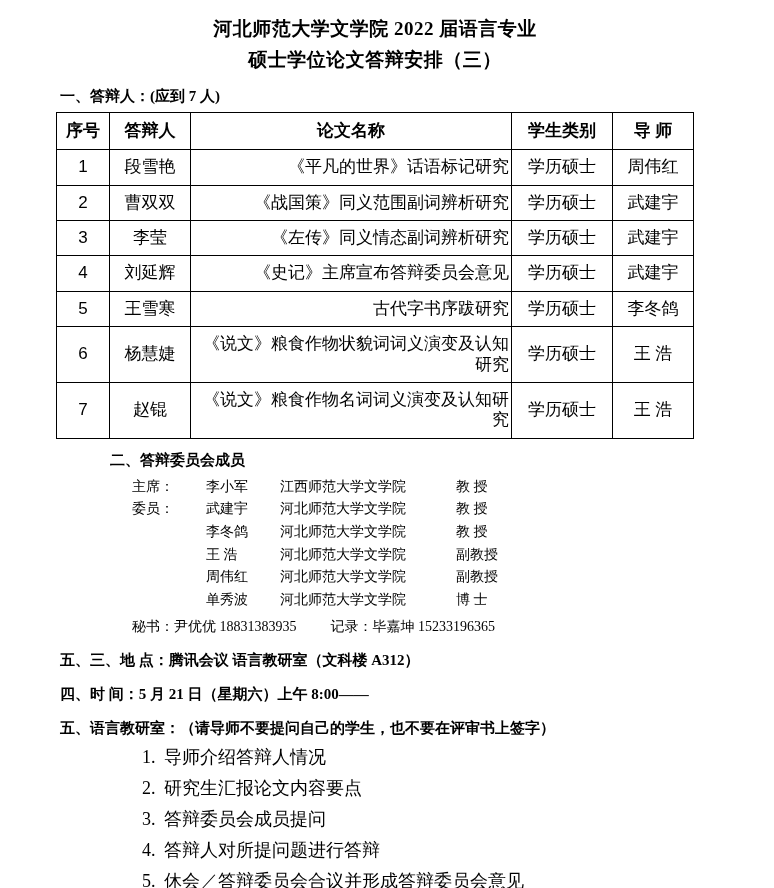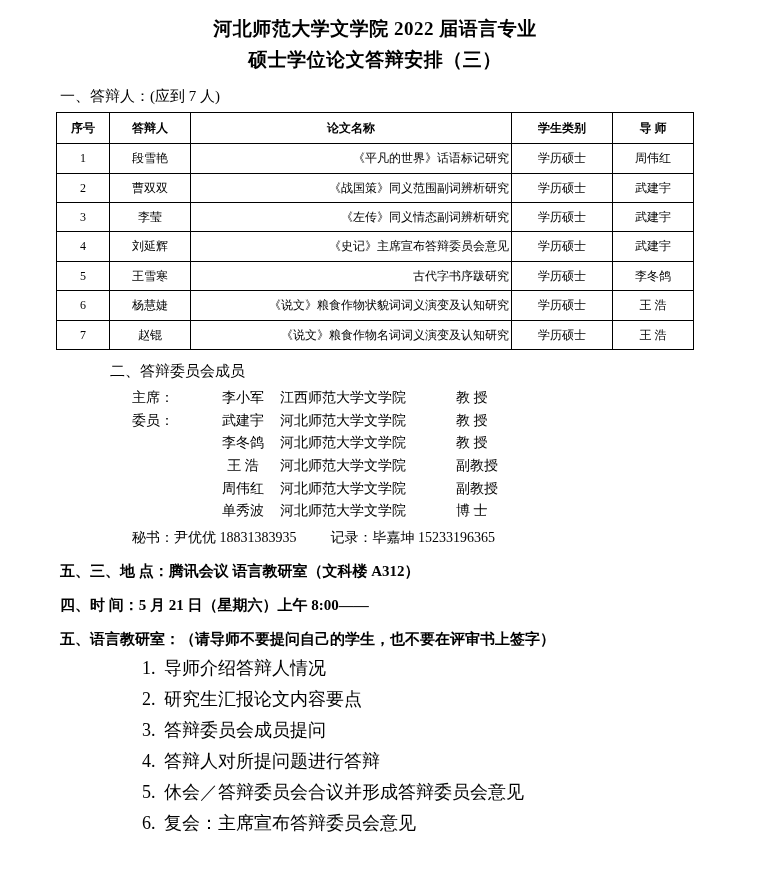--- a/index.html
+++ b/index.html
@@ -22,42 +22,42 @@
     text-align: center;
     font-weight: bold;
     font-size: 19px;
     letter-spacing: 0.5px;
     line-height: 1.55;
   }
   .title-line.second {
     margin-top: 2px;
   }
   .section-head {
-    font-weight: normal;
+    font-weight: bold;
     font-size: 15px;
     margin-top: 12px;
     margin-bottom: 6px;
     padding-left: 4px;
   }
   .section-head.indent {
     padding-left: 54px;
   }
   table.defense {
     border-collapse: collapse;
     width: 100%;
     margin: 0 auto;
     table-layout: fixed;
   }
   table.defense th, table.defense td {
     border: 1px solid #000000;
-    font-size: 12px;
+    font-size: 17px;
     text-align: center;
     padding: 7px 2px;
     line-height: 1.2;
-    font-family: Liberation Serif, serif;
+    font-family: Liberation Sans, sans-serif;
   }
   table.defense th {
     font-weight: bold;
     padding: 8px 2px;
   }
   table.defense td.title-cell {
     text-align: right;
     padding-left: 8px;
   }
   .col-no { width: 48px; }
@@ -75,21 +75,21 @@
     display: flex;
     white-space: nowrap;
   }
   .c-role {
     width: 74px;
     flex: none;
   }
   .c-person {
     width: 74px;
     flex: none;
-    text-align: center;
+    text-align: left;
     font-family: Liberation Serif, serif;
   }
   .c-org {
     width: 176px;
     flex: none;
   }
   .c-rank {
     flex: none;
   }
   .secretary {

